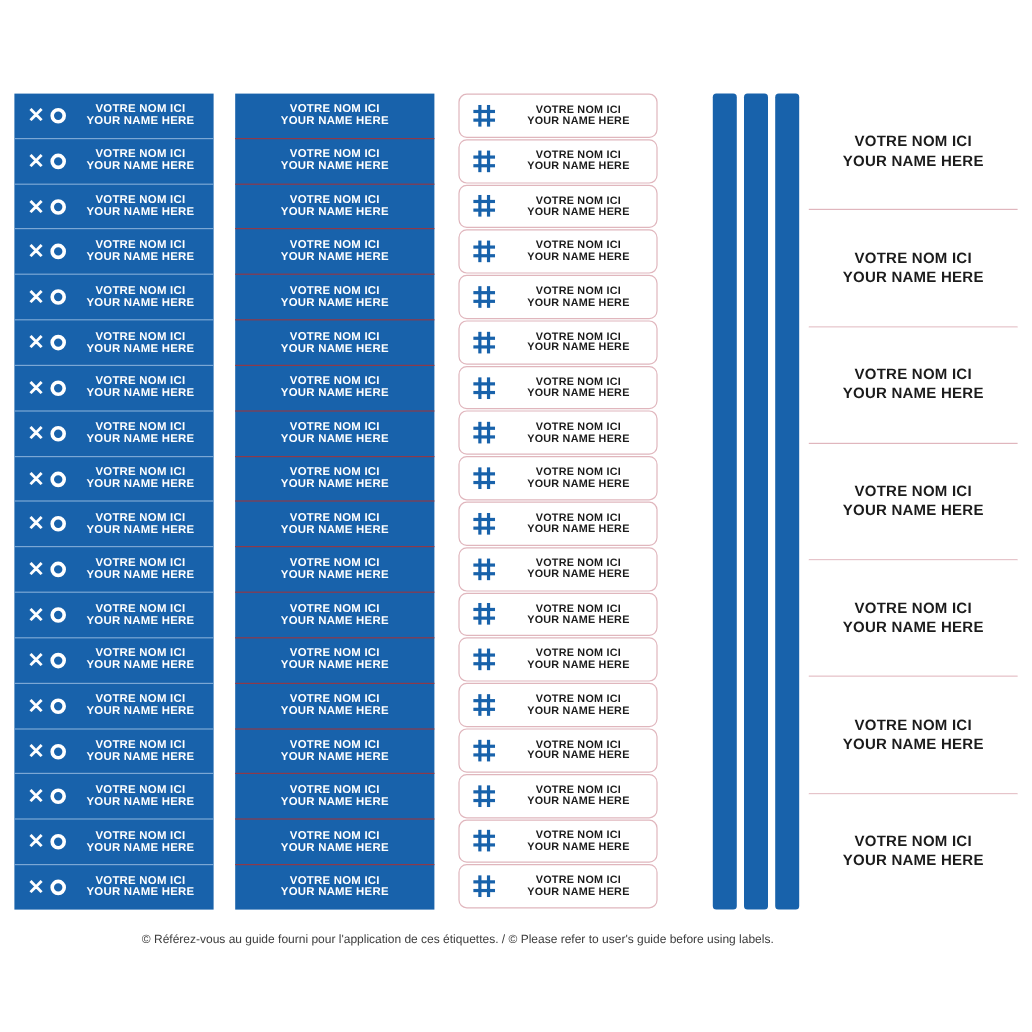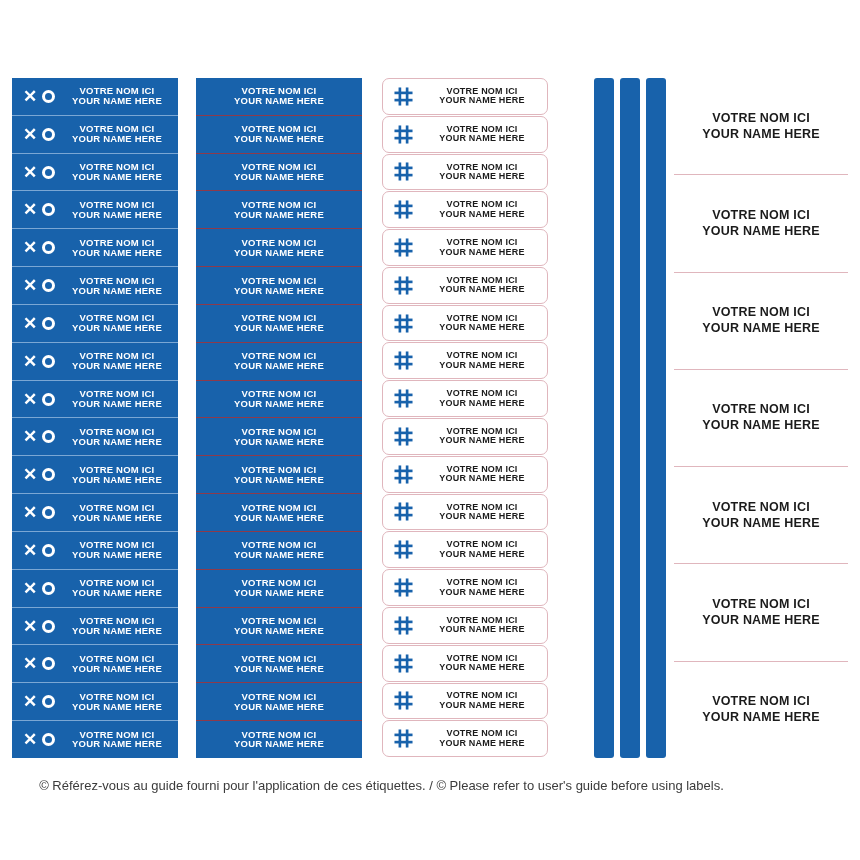--- a/index.html
+++ b/index.html
@@ -198,21 +198,21 @@
   #col4 .lbl-fr { font-size: 12.5px; color: #1b1b1b; }
   #col4 .lbl-en { font-size: 12.5px; color: #1b1b1b; margin-top: 3px; }
 
   
   #footer {
     position: absolute;
     left: 0;
     top: 778px;
     width: 763px;
     text-align: center;
-    font-size: 13px;
+    font-size: 10px;
     color: #3b3b3b;
     font-family: "Liberation Sans", sans-serif;
   }
 </style>
 </head>
 <body>
 
 <div class="sheet">
 
   <div id="col1">

